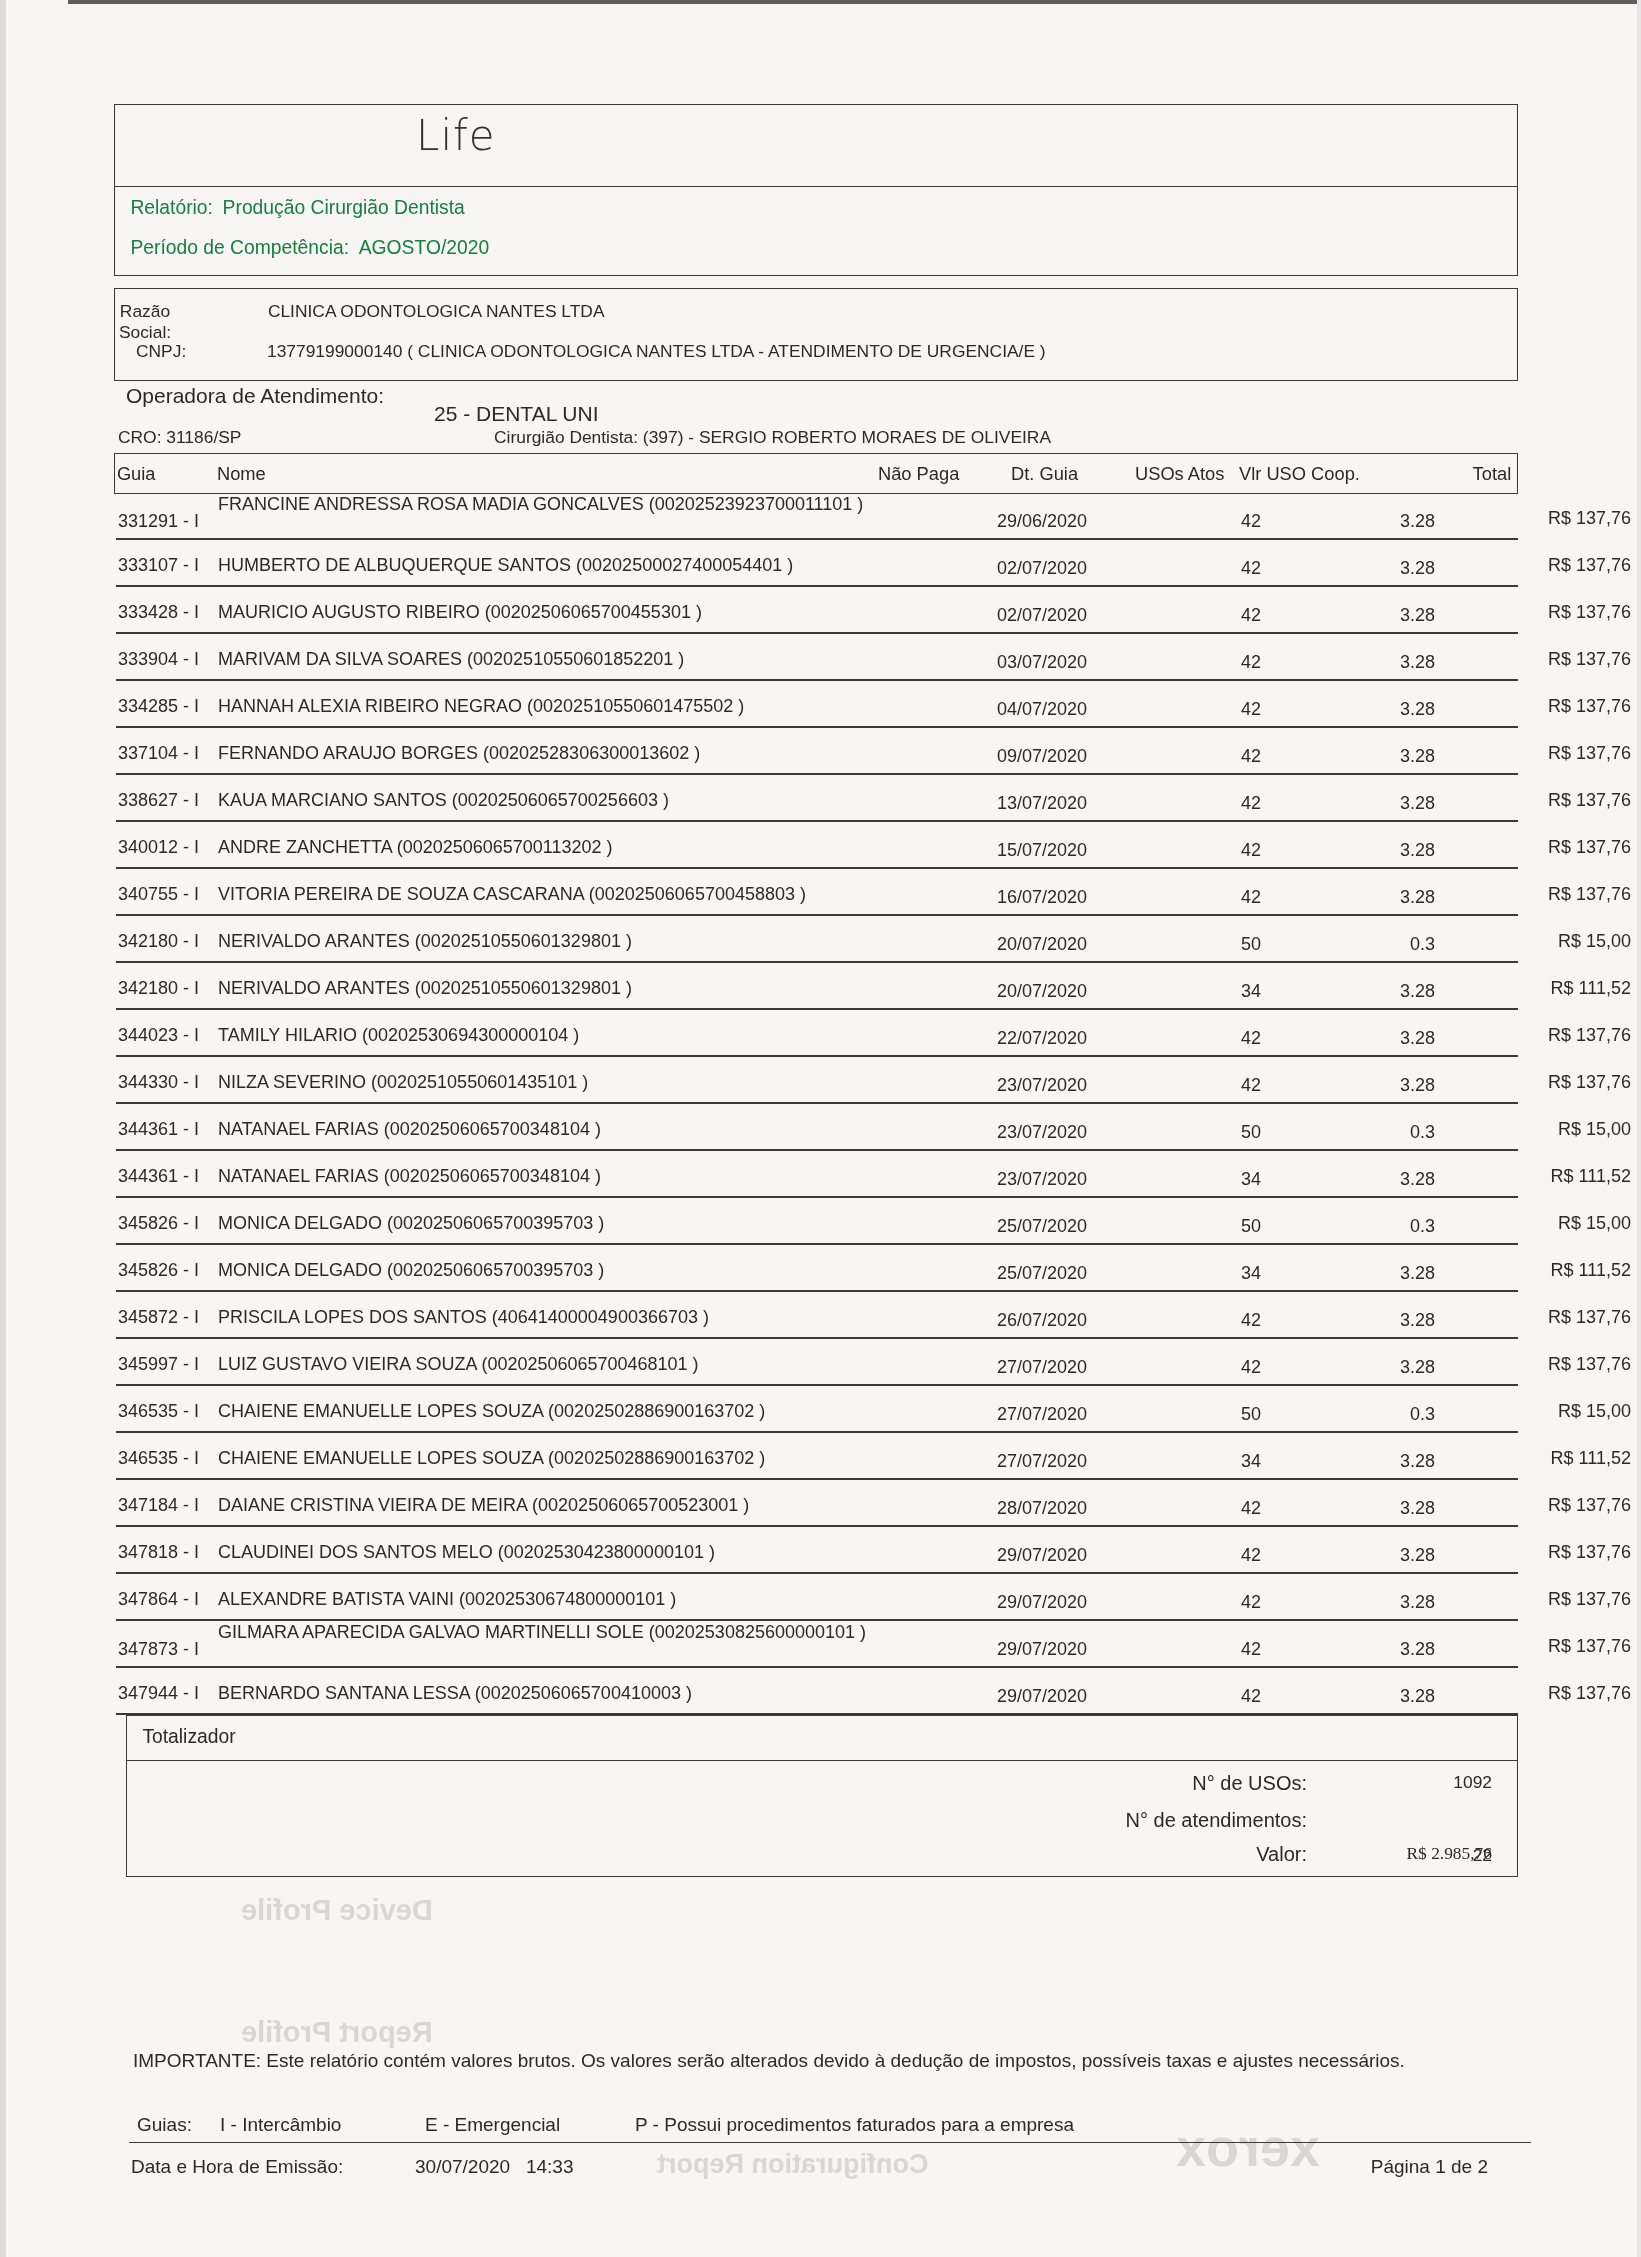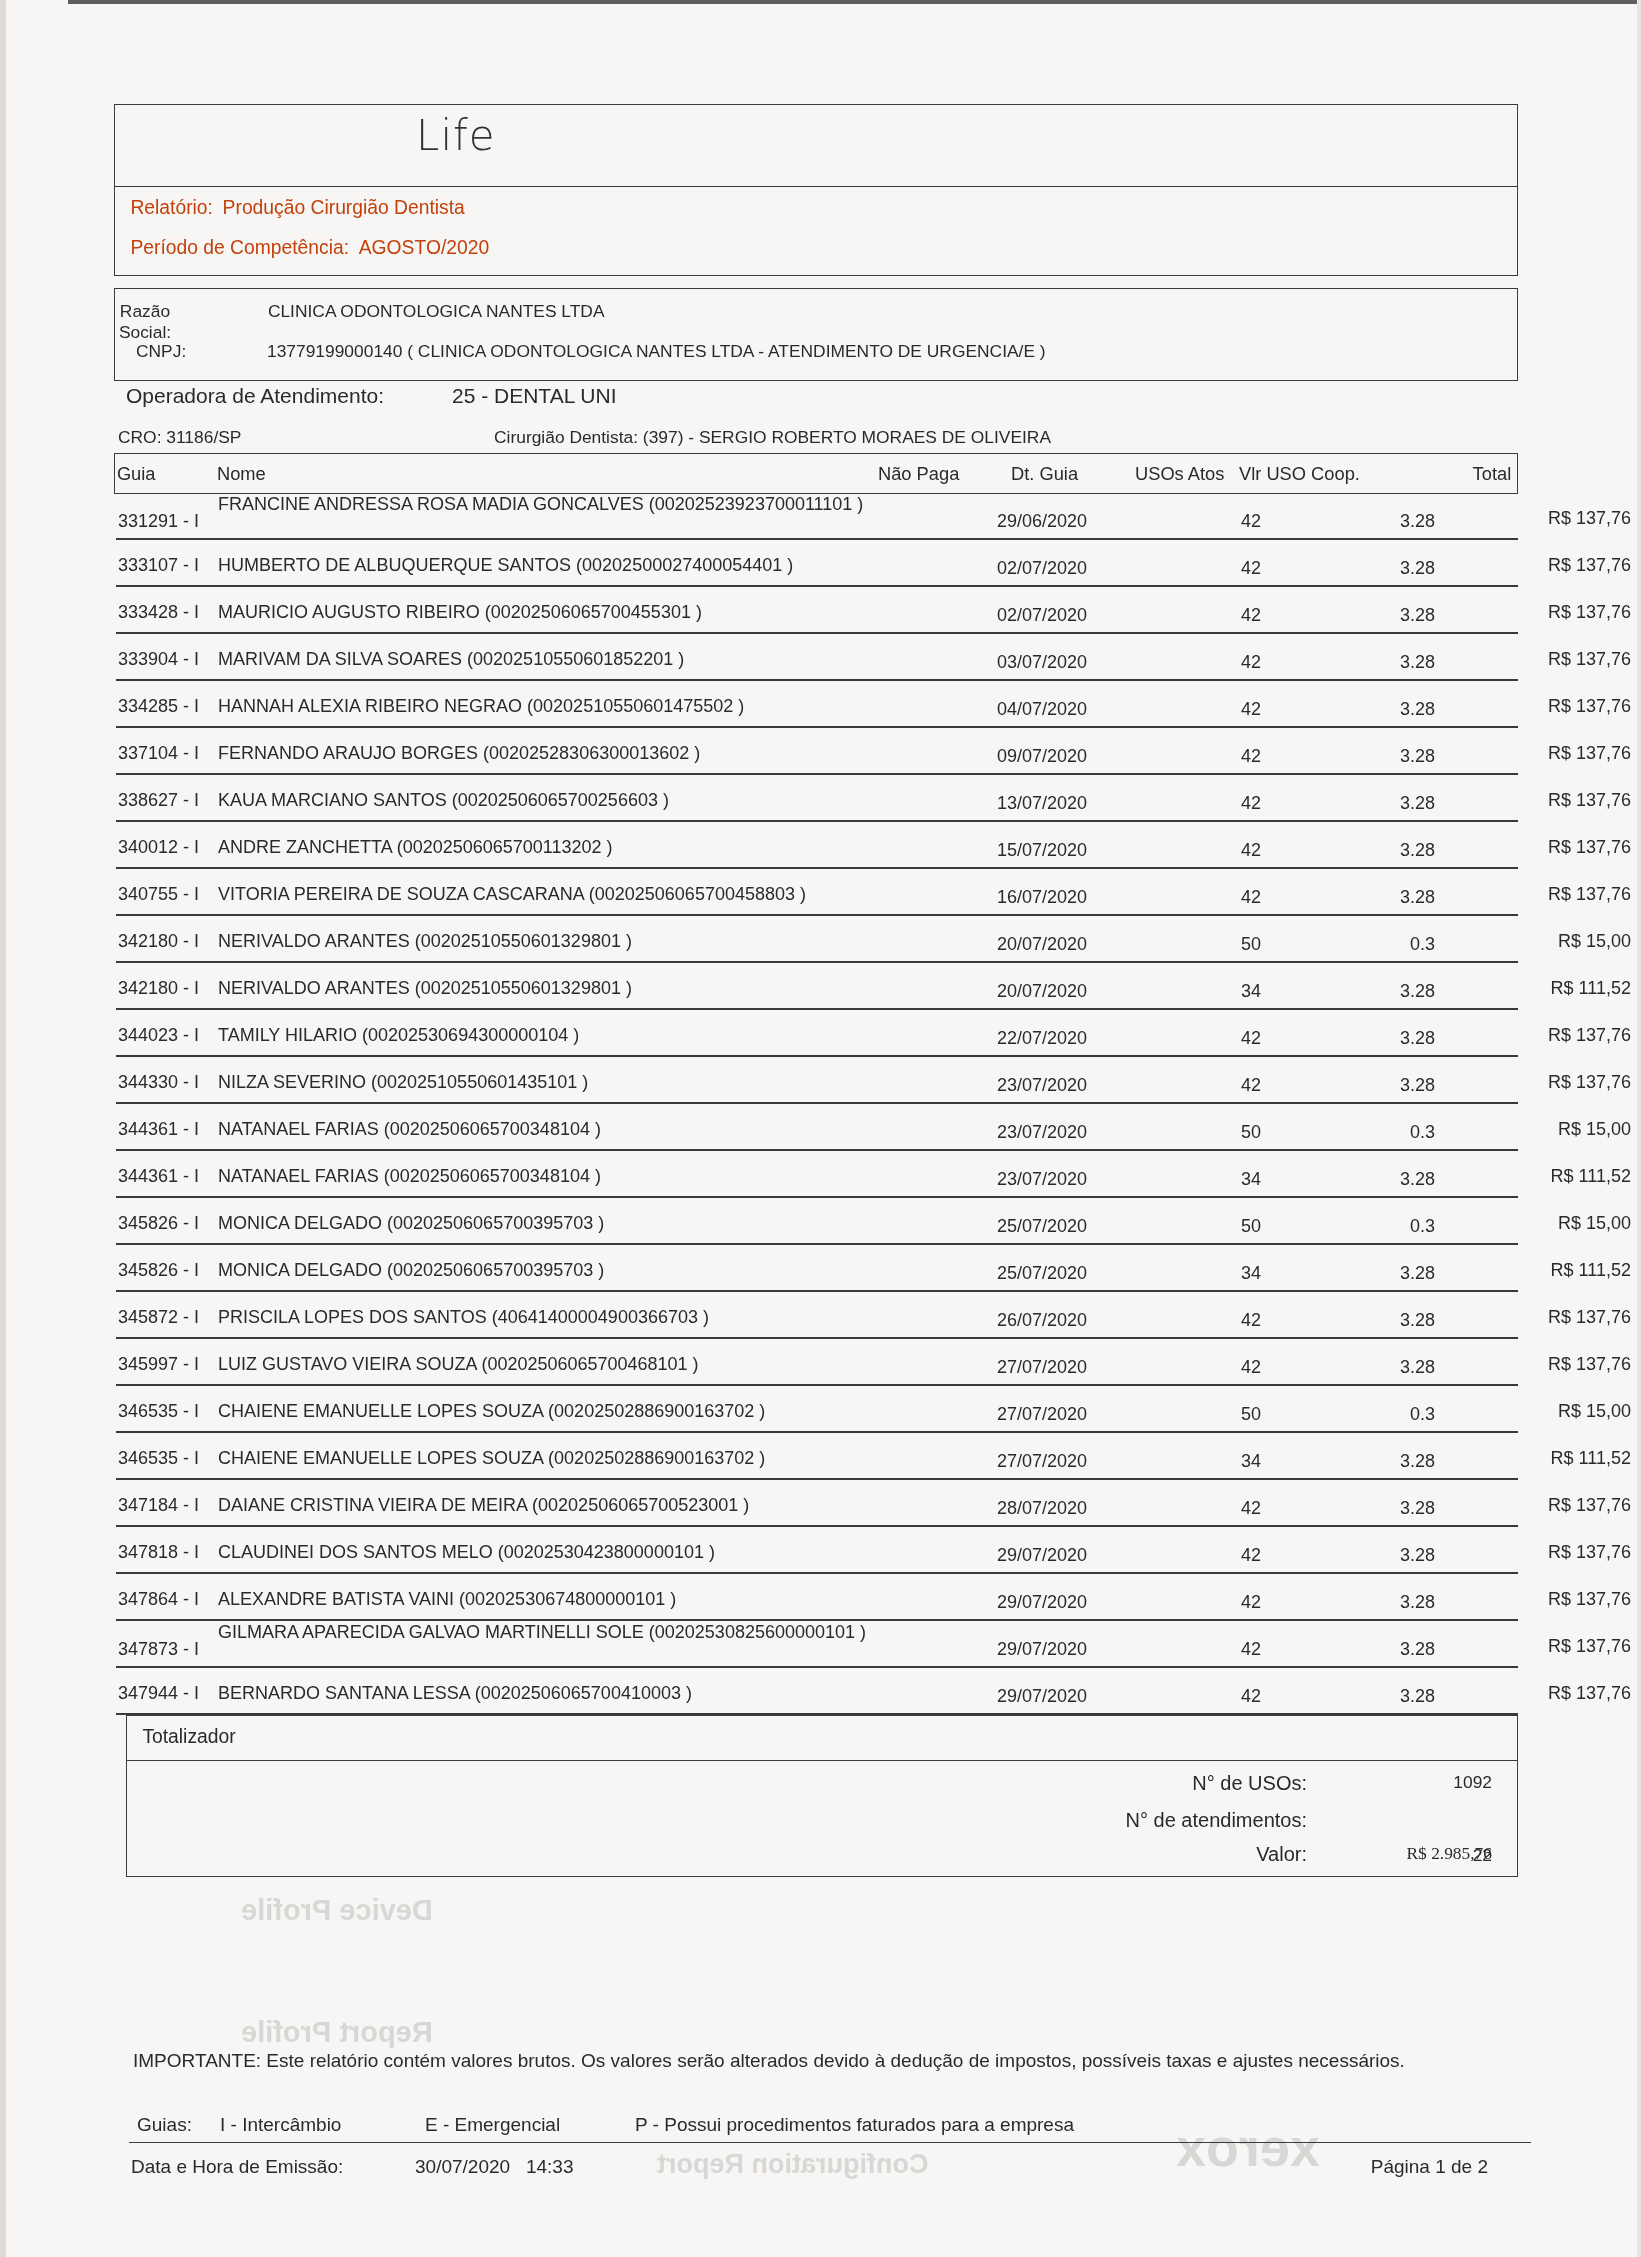--- a/index.html
+++ b/index.html
@@ -11,30 +11,30 @@
   }
   .scan-top { position: absolute; left: 68px; top: 0; width: 1574px; height: 3.9px; background: #3a3a3a; opacity: .8; }
   .scan-left { position: absolute; left: 0; top: 0; width: 5.8px; height: 2257px; background: #dedbd8; }
   .scan-right { position: absolute; right: 0; top: 0; width: 3.9px; height: 2257px; background: #e8e6e3; }
   .page { position: absolute; left: 0; top: 0; width: 1641px; height: 2257px; }
 
   .box { position: absolute; border: 1.9px solid #3b3b3b; box-sizing: border-box; }
   .hdr-box { left: 114px; top: 104px; width: 1404px; height: 172px; }
   .hdr-split { position: absolute; left: 0; right: 0; top: 81px; height: 0; border-top: 1.9px solid #3b3b3b; }
   .logo { position: absolute; left: 301px; top: 5.8px; font-size: 42px; font-weight: 300; letter-spacing: 1px; color: #333; font-family: "DejaVu Sans", sans-serif; }
-  .hdr-row { position: absolute; left: 15.4px; font-size: 19.3px; color: #c2410c; }
+  .hdr-row { position: absolute; left: 15.4px; font-size: 19.3px; color: #15803d; }
   .hdr-row .lbl { margin-right: 9.7px; }
 
   .comp-box { left: 114px; top: 288px; width: 1404px; height: 93px; }
   .comp-row { position: absolute; font-size: 17.4px; }
   .comp-row .lbl { position: absolute; left: 0; text-align: center; }
   .comp-row .val { position: absolute; left: 154px; white-space: nowrap; }
 
   .oper { position: absolute; left: 126px; top: 384px; font-size: 21px; }
-  .oper .val { position: absolute; left: 326px; white-space: nowrap; }
+  .oper .val { position: absolute; left: 308px; white-space: nowrap; margin-top: 18px; }
   .cro { position: absolute; left: 118px; top: 427px; font-size: 17.4px; white-space: nowrap; }
   .dent { position: absolute; left: 494px; top: 427px; font-size: 17.4px; white-space: nowrap; }
 
   .thead { position: absolute; left: 114px; top: 453px; width: 1404px; height: 41px; border: 1.9px solid #3b3b3b; box-sizing: border-box; font-size: 18.3px; }
   .th { position: absolute; top: 8.7px; white-space: nowrap; }
 
   .rows { position: absolute; left: 116px; top: 493px; width: 1402px; }
   .row { position: relative; height: 47px; border-bottom: 2.4px solid #3a3a3a; box-sizing: border-box; font-size: 18px; }
   .cell { position: absolute; white-space: nowrap; top: 14.5px; }
   .c-guia { left: 1.9px; }

